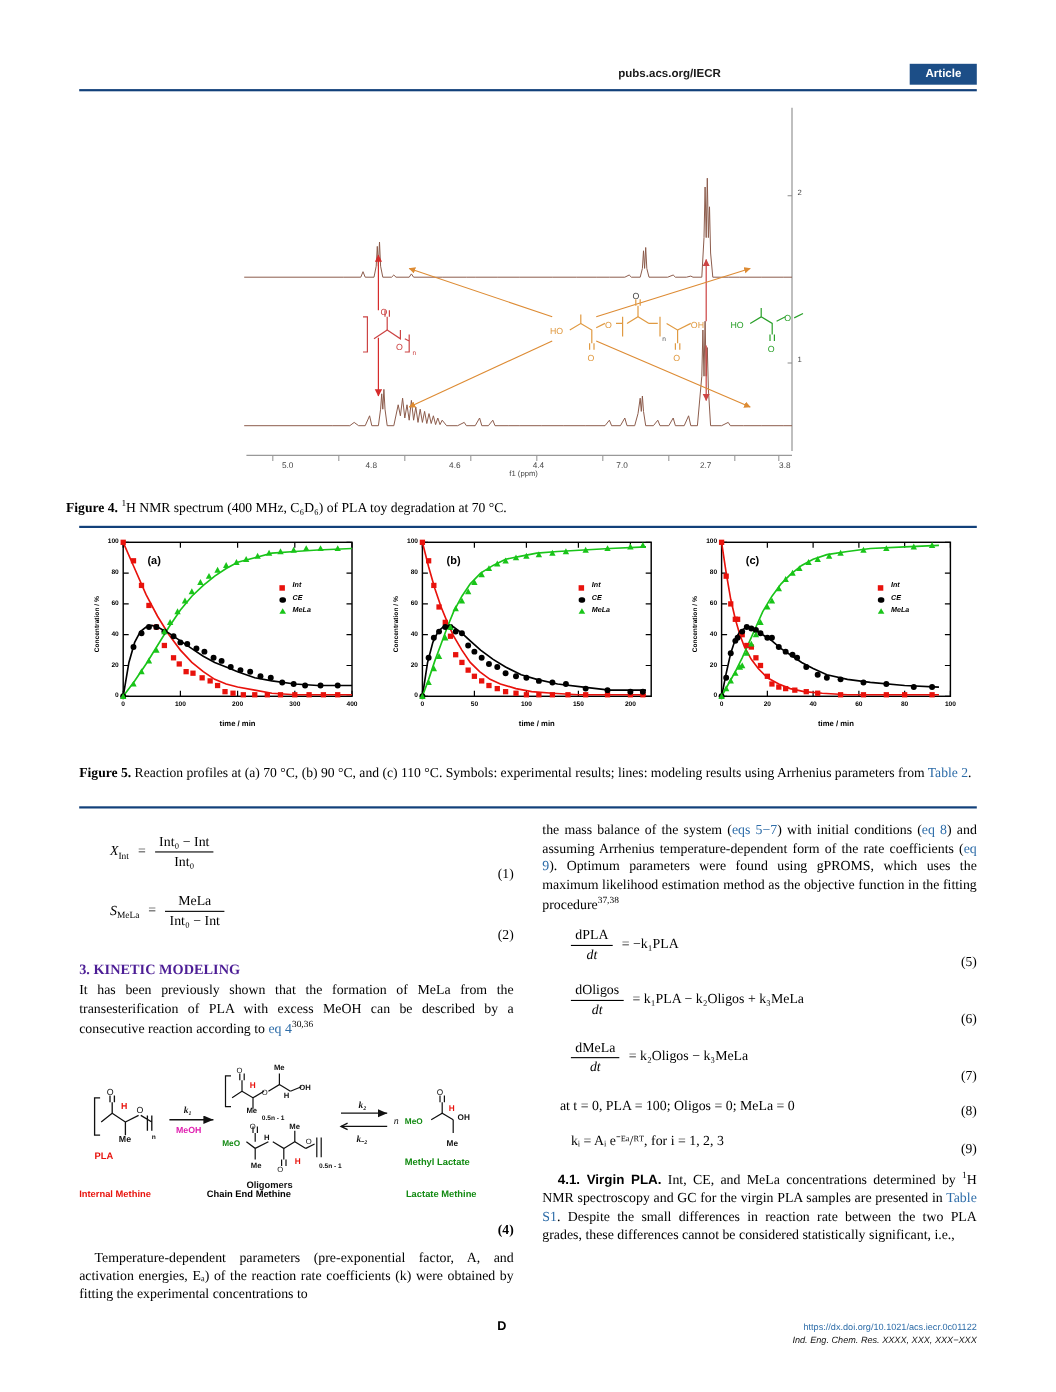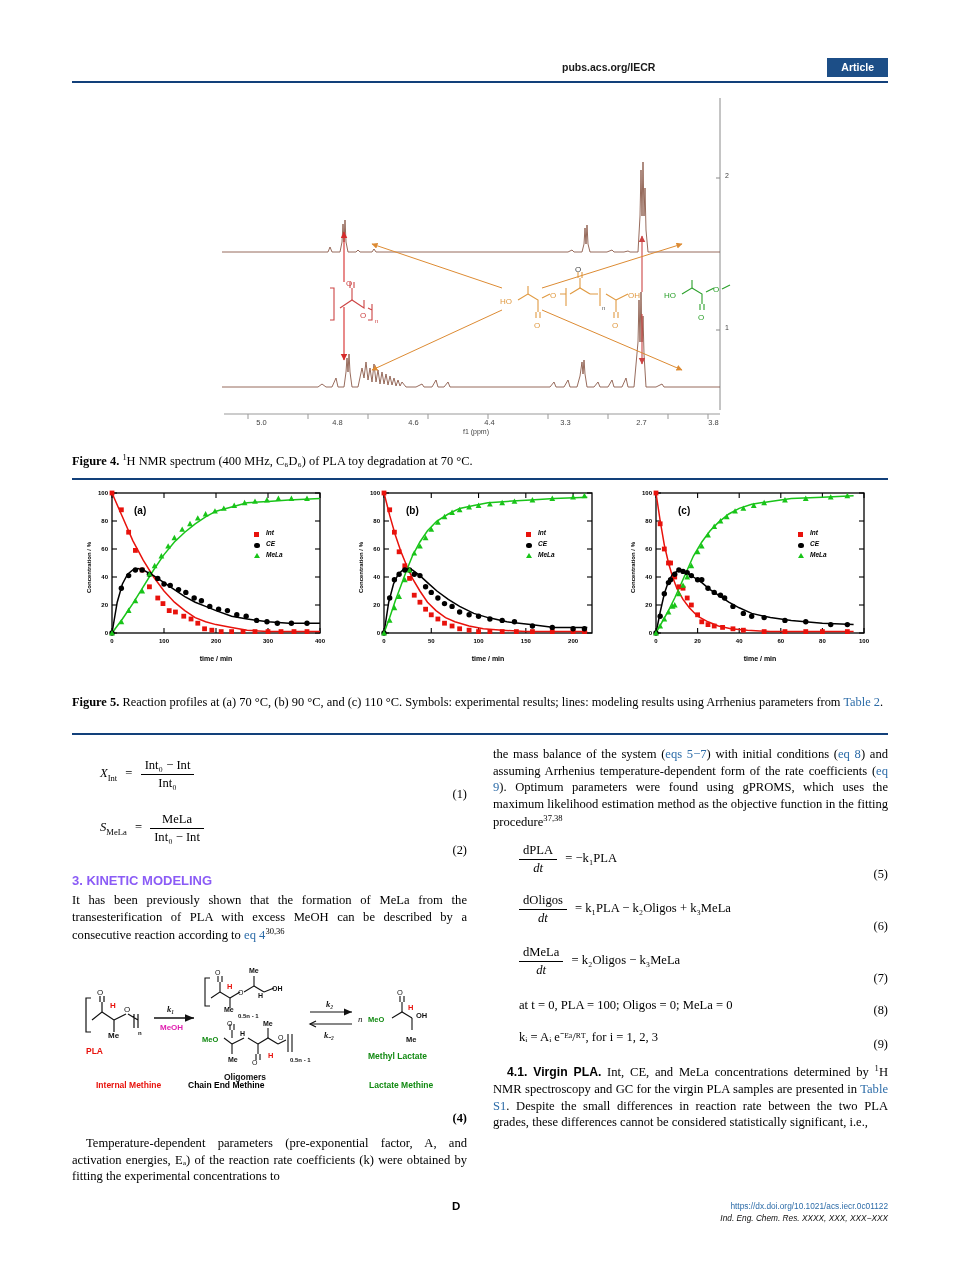--- a/index.html
+++ b/index.html
@@ -104,41 +104,41 @@
   .lg-ci { position:absolute; left:2px; top:2.5px; width:5.5px; height:5.5px; background:#000; border-radius:50%; }
   .lg-tr { position:absolute; left:1.5px; top:2px;
     width:0; height:0; border-left:3.2px solid transparent; border-right:3.2px solid transparent;
     border-bottom:5.6px solid #19c419; }
 
   
   .col { position:absolute; width:395px; font-size:12.6px; line-height:1.33; text-align:justify; }
   #colL { left:72px; }
   #colR { left:493px; }
   .sec-head {
-    font-family:Liberation Sans, sans-serif;
-    font-weight:bold; font-size:13px; color:#8b5cf6;
+    font-family:Liberation Serif, serif;
+    font-weight:bold; font-size:13px; color:#4c1d95;
     margin:14px 0 3px 0;
   }
   .subsec { font-family:"Liberation Sans", sans-serif; font-weight:bold; font-size:12.2px; }
   p.body { margin:0 0 0 0; text-indent:0; }
   p.indent { text-indent:14px; }
   .blue { color:#2d6ca8; }
   .eqline { position:relative; margin:10px 0 10px 0; }
   .eqnum { position:absolute; right:0; bottom:0; font-size:12.4px; }
   .frac { display:inline-block; vertical-align:middle; text-align:center; }
   .frac .num { display:block; padding:0 4px; border-bottom:1px solid #000; line-height:1.25; }
   .frac .den { display:block; padding:0 4px; line-height:1.3; }
   .it { font-style:italic; }
   sub { font-size:0.68em; }
   sup { font-size:0.68em; }
 
   
   #scheme { position:absolute; left:72px; top:962px; width:395px; height:150px; }
   .sch-txt { position:absolute; font-family:"Liberation Sans", sans-serif; font-weight:bold; }
-  .sch-red { color:#e8120c;margin-left:24px; }
+  .sch-red { color:#e8120c; }
   .sch-green { color:#128a12; }
   .sch-blk { color:#000; }
 
   
   #footer { position:absolute; left:72px; top:1200px; width:816px; }
   .pagenum { position:absolute; left:380px; top:0; font-family:"Liberation Sans", sans-serif; font-weight:bold; font-size:11.5px; }
   .doi { position:absolute; right:0; top:0; text-align:right;
          font-family:"Liberation Sans", sans-serif; font-size:8.3px; color:#2d6ca8; line-height:1.45; }
   .doi .jref { color:#111; font-style:italic; }
 </style>
@@ -255,29 +255,29 @@
       <text x="641" y="200" fill="#2aa02a" stroke="none">O</text>
       <path d="M650,197 L658,193"></path>
     </g>
   </svg>
 
   
   <div class="nmr-ticklabel" style="left:176px; top:326px;">5.0</div>
   <div class="nmr-ticklabel" style="left:252px; top:326px;">4.8</div>
   <div class="nmr-ticklabel" style="left:328px; top:326px;">4.6</div>
   <div class="nmr-ticklabel" style="left:404px; top:326px;">4.4</div>
-  <div class="nmr-ticklabel" style="left:480px; top:326px;">3.3</div>
+  <div class="nmr-ticklabel" style="left:480px; top:326px;">7.0</div>
   <div class="nmr-ticklabel" style="left:556px; top:326px;">2.7</div>
   <div class="nmr-ticklabel" style="left:628px; top:326px;">3.8</div>
   <div class="nmr-f1" style="left:404px; top:336px;">f1 (ppm)</div>
   <div class="nmr-slabel" style="left:653px; top:232px;">1</div>
   <div class="nmr-slabel" style="left:653px; top:80px;">2</div>
 </div>
 
-<figcaption class="fig-cap" style="left:72px; top:452px; width:700px;">
+<figcaption class="fig-cap" style="left:60px; top:452px; width:700px;">
   <b>Figure 4.</b>
   <sup>1</sup><span>H NMR spectrum (400 MHz, C₆D₆) of PLA toy degradation at 70 °C.</span>
 </figcaption>
 
 <div class="hrule" style="left:72px; top:478px; width:816px; height:1.6px;"></div>
 
 <div id="fig5">
     <div class="chart" style="left: 0px;"><svg width="262" height="196" viewBox="0 0 262 196">
         <rect x="40" y="8" width="208" height="140" fill="#fff" stroke="#000" stroke-width="1.3"></rect>
         <line x1="40" y1="148" x2="40" y2="143" stroke="#000" stroke-width="1.1"></line>
@@ -785,21 +785,21 @@
       <span class="frac">
         <span class="num">dMeLa</span>
         <span class="den it">dt</span>
       </span>
       <span style="margin-left:5px;">= k₂Oligos − k₃MeLa</span>
     </span>
     <span class="eqnum">(7)</span>
   </div>
 
   <div class="eqline" style="height:22px;">
-    <span style="display:inline-block; margin-left:26px;">at t = 0,  PLA = 100; Oligos = 0; MeLa = 0</span>
+    <span style="display:inline-block; margin-left:16px;">at t = 0,  PLA = 100; Oligos = 0; MeLa = 0</span>
     <span class="eqnum">(8)</span>
   </div>
 
   <div class="eqline" style="height:24px;">
     <span style="display:inline-block; margin-left:26px;">kᵢ = Aᵢ e⁻ᴱᵃ/ᴿᵀ, for i = 1, 2, 3</span>
     <span class="eqnum">(9)</span>
   </div>
 
 
   <p class="body"><span class="subsec" style="margin-left:14px;">4.1. Virgin PLA.</span><span> Int, CE, and MeLa concentrations determined by </span><sup>1</sup><span>H NMR spectroscopy and GC for the virgin PLA samples are presented in </span><span class="blue">Table S1</span><span>. Despite the small differences in reaction rate between the two PLA grades, these differences cannot be considered statistically significant, i.e.,</span></p>

